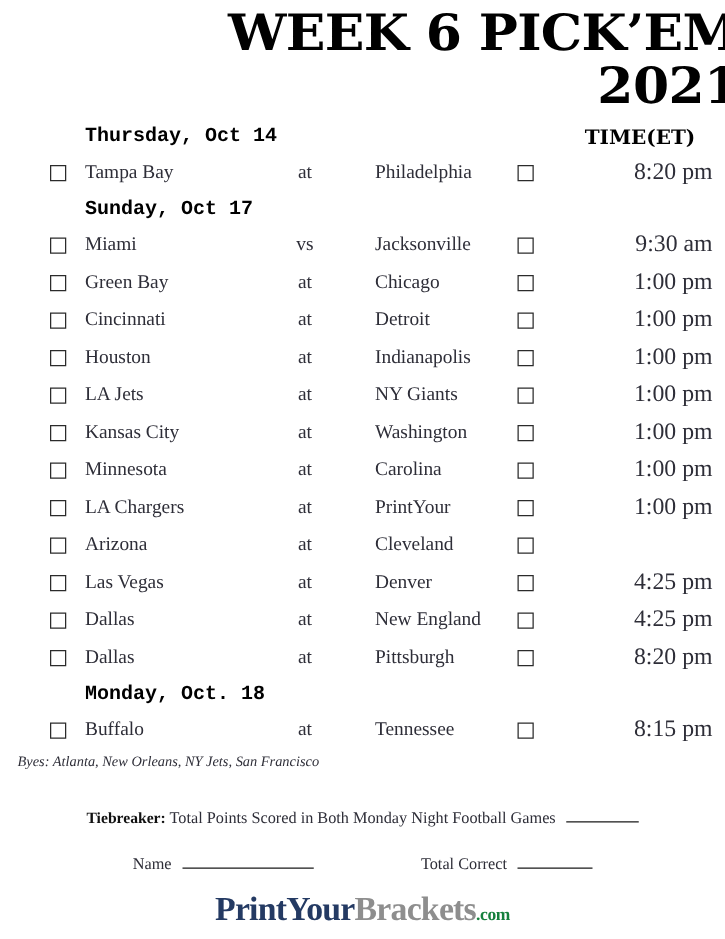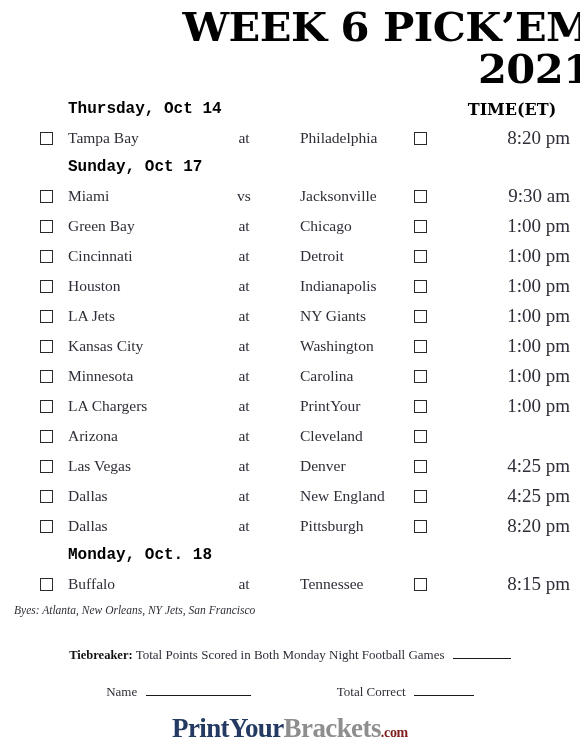--- a/index.html
+++ b/index.html
@@ -172,21 +172,21 @@
     margin-top: 14px;
     text-align: center;
     font-family: "Liberation Serif", "DejaVu Serif", serif;
     font-weight: bold;
     font-size: 27px;
     letter-spacing: -0.6px;
     line-height: 28px;
   }
   .logo .p1 { color: #243a63; }
   .logo .p2 { color: #8e8e8e; }
-  .logo .p3 { color: #7f1d1d; font-size: 14px; letter-spacing: -0.3px; }
+  .logo .p3 { color: #15803d; font-size: 14px; letter-spacing: -0.3px; }
 </style>
 </head>
 <body>
 
 <div class="title-block">
   <div class="title-line">WEEK 6 PICK’EM</div>
   <div class="title-line">2021</div>
 </div>
 
 <div class="sheet" id="sheet">

